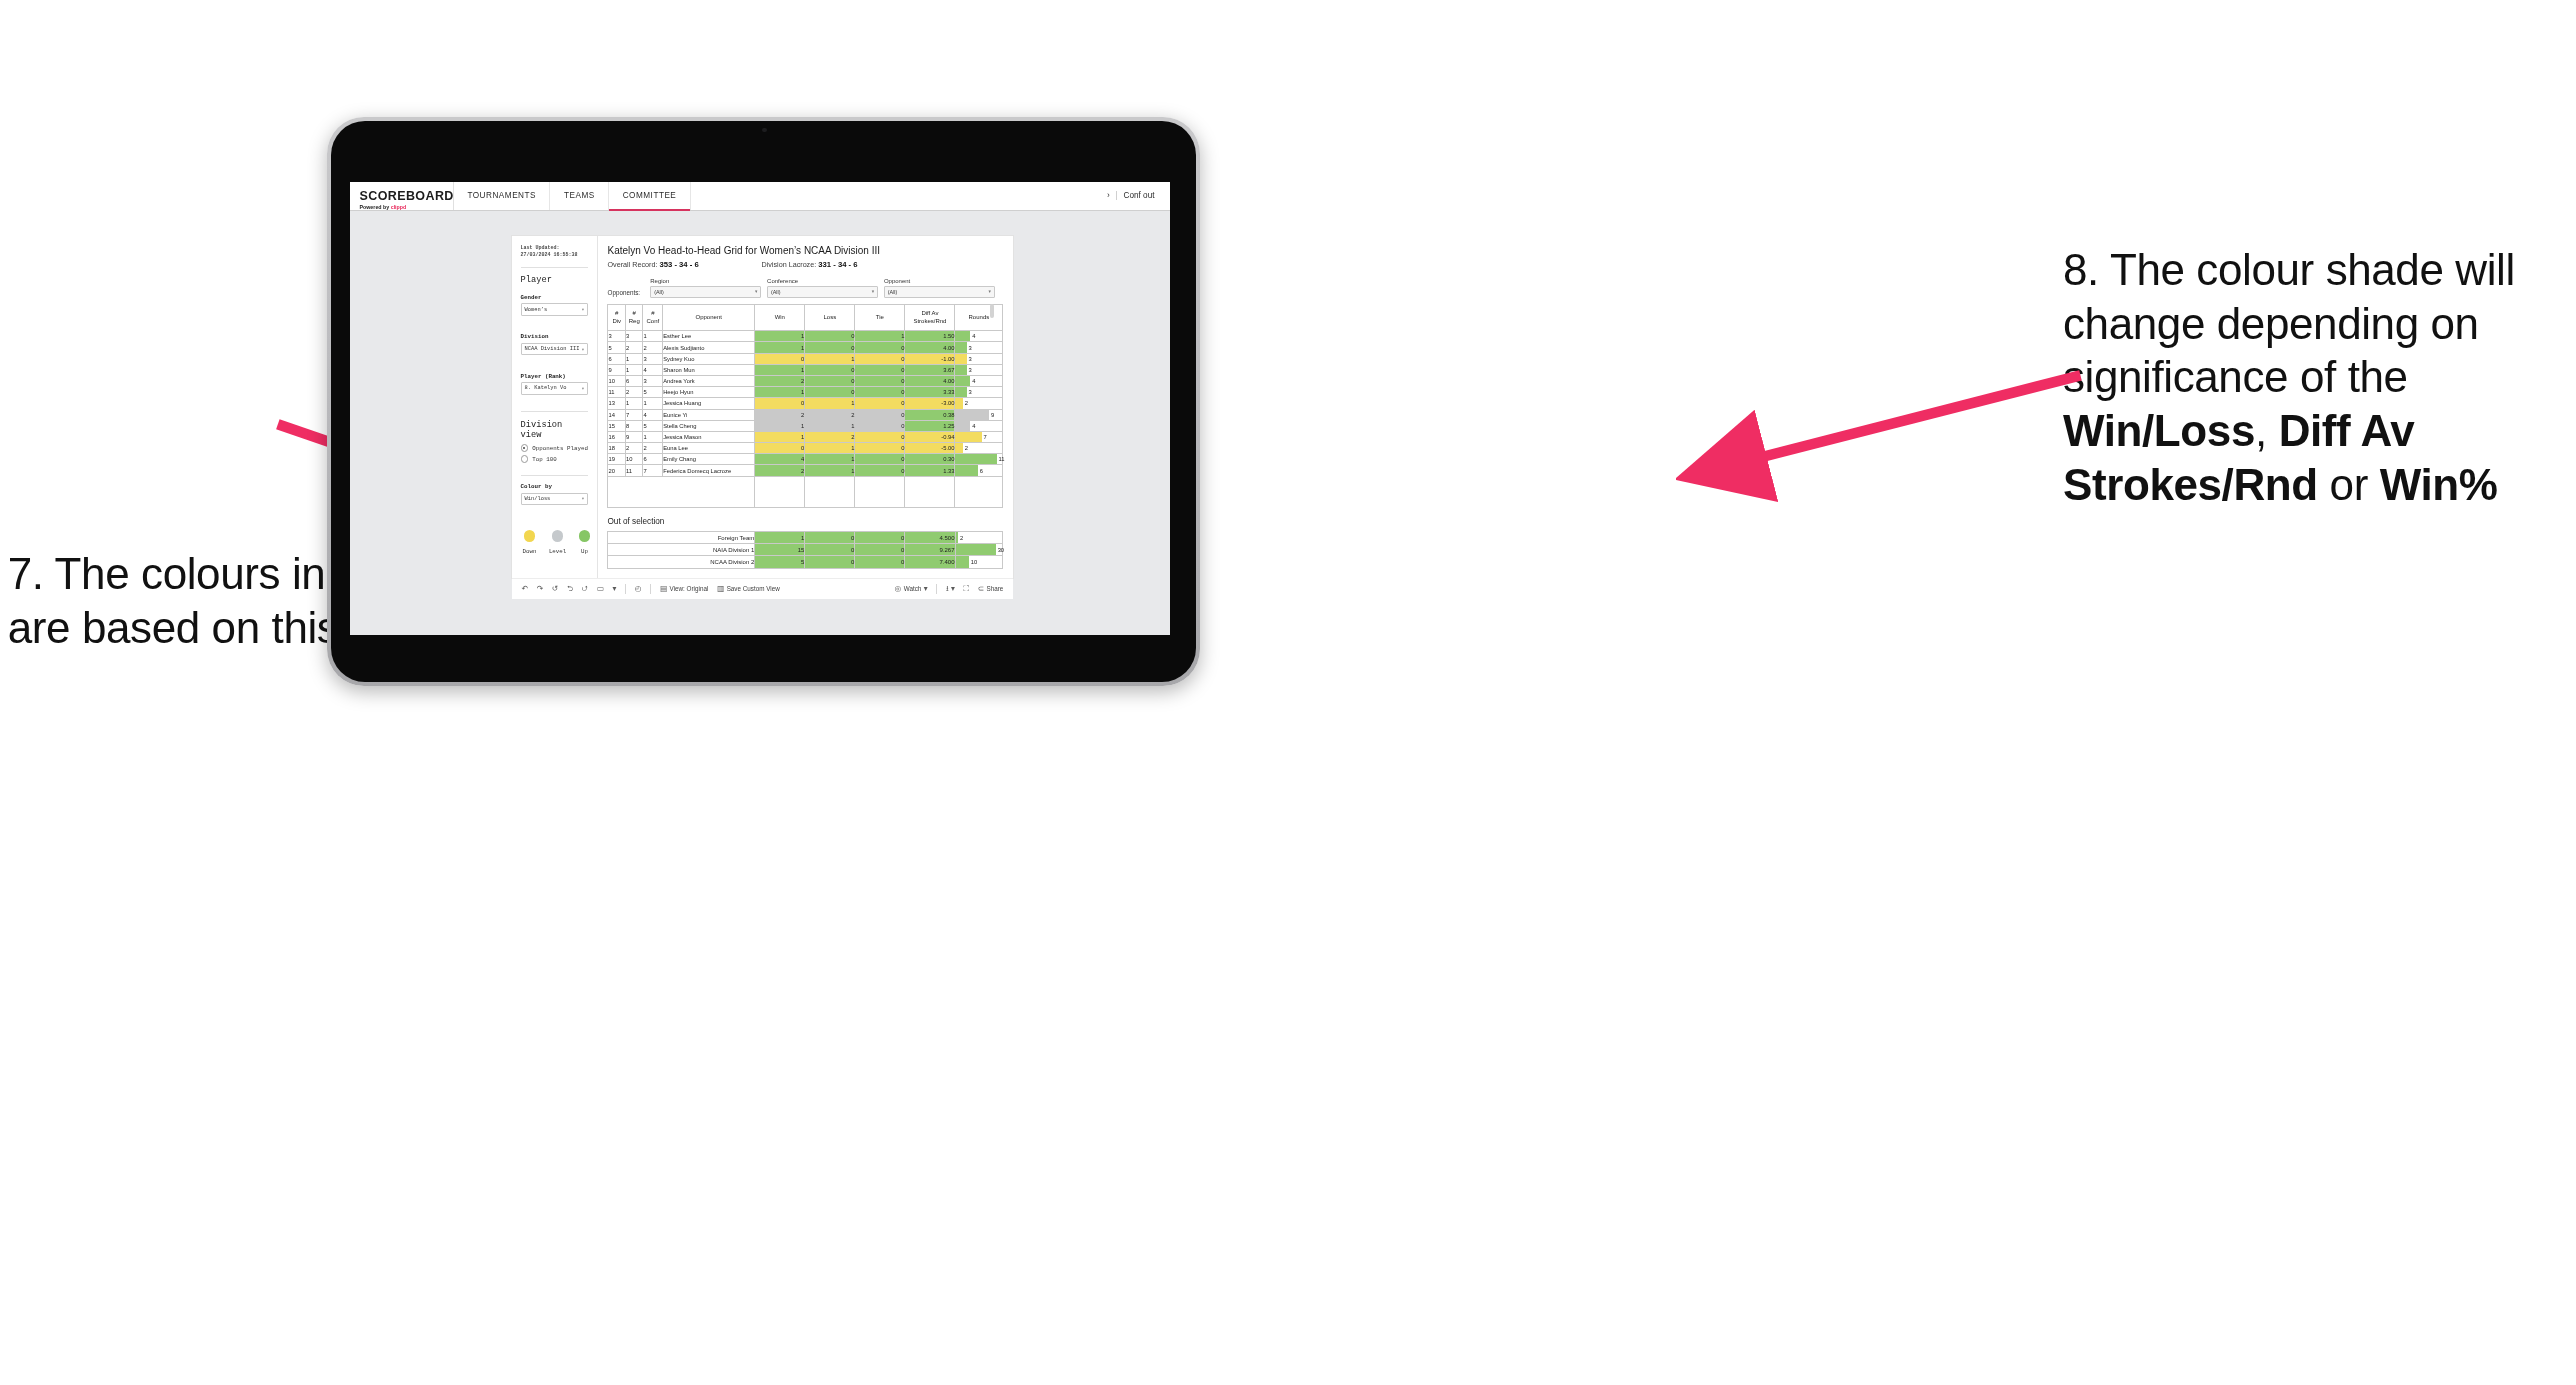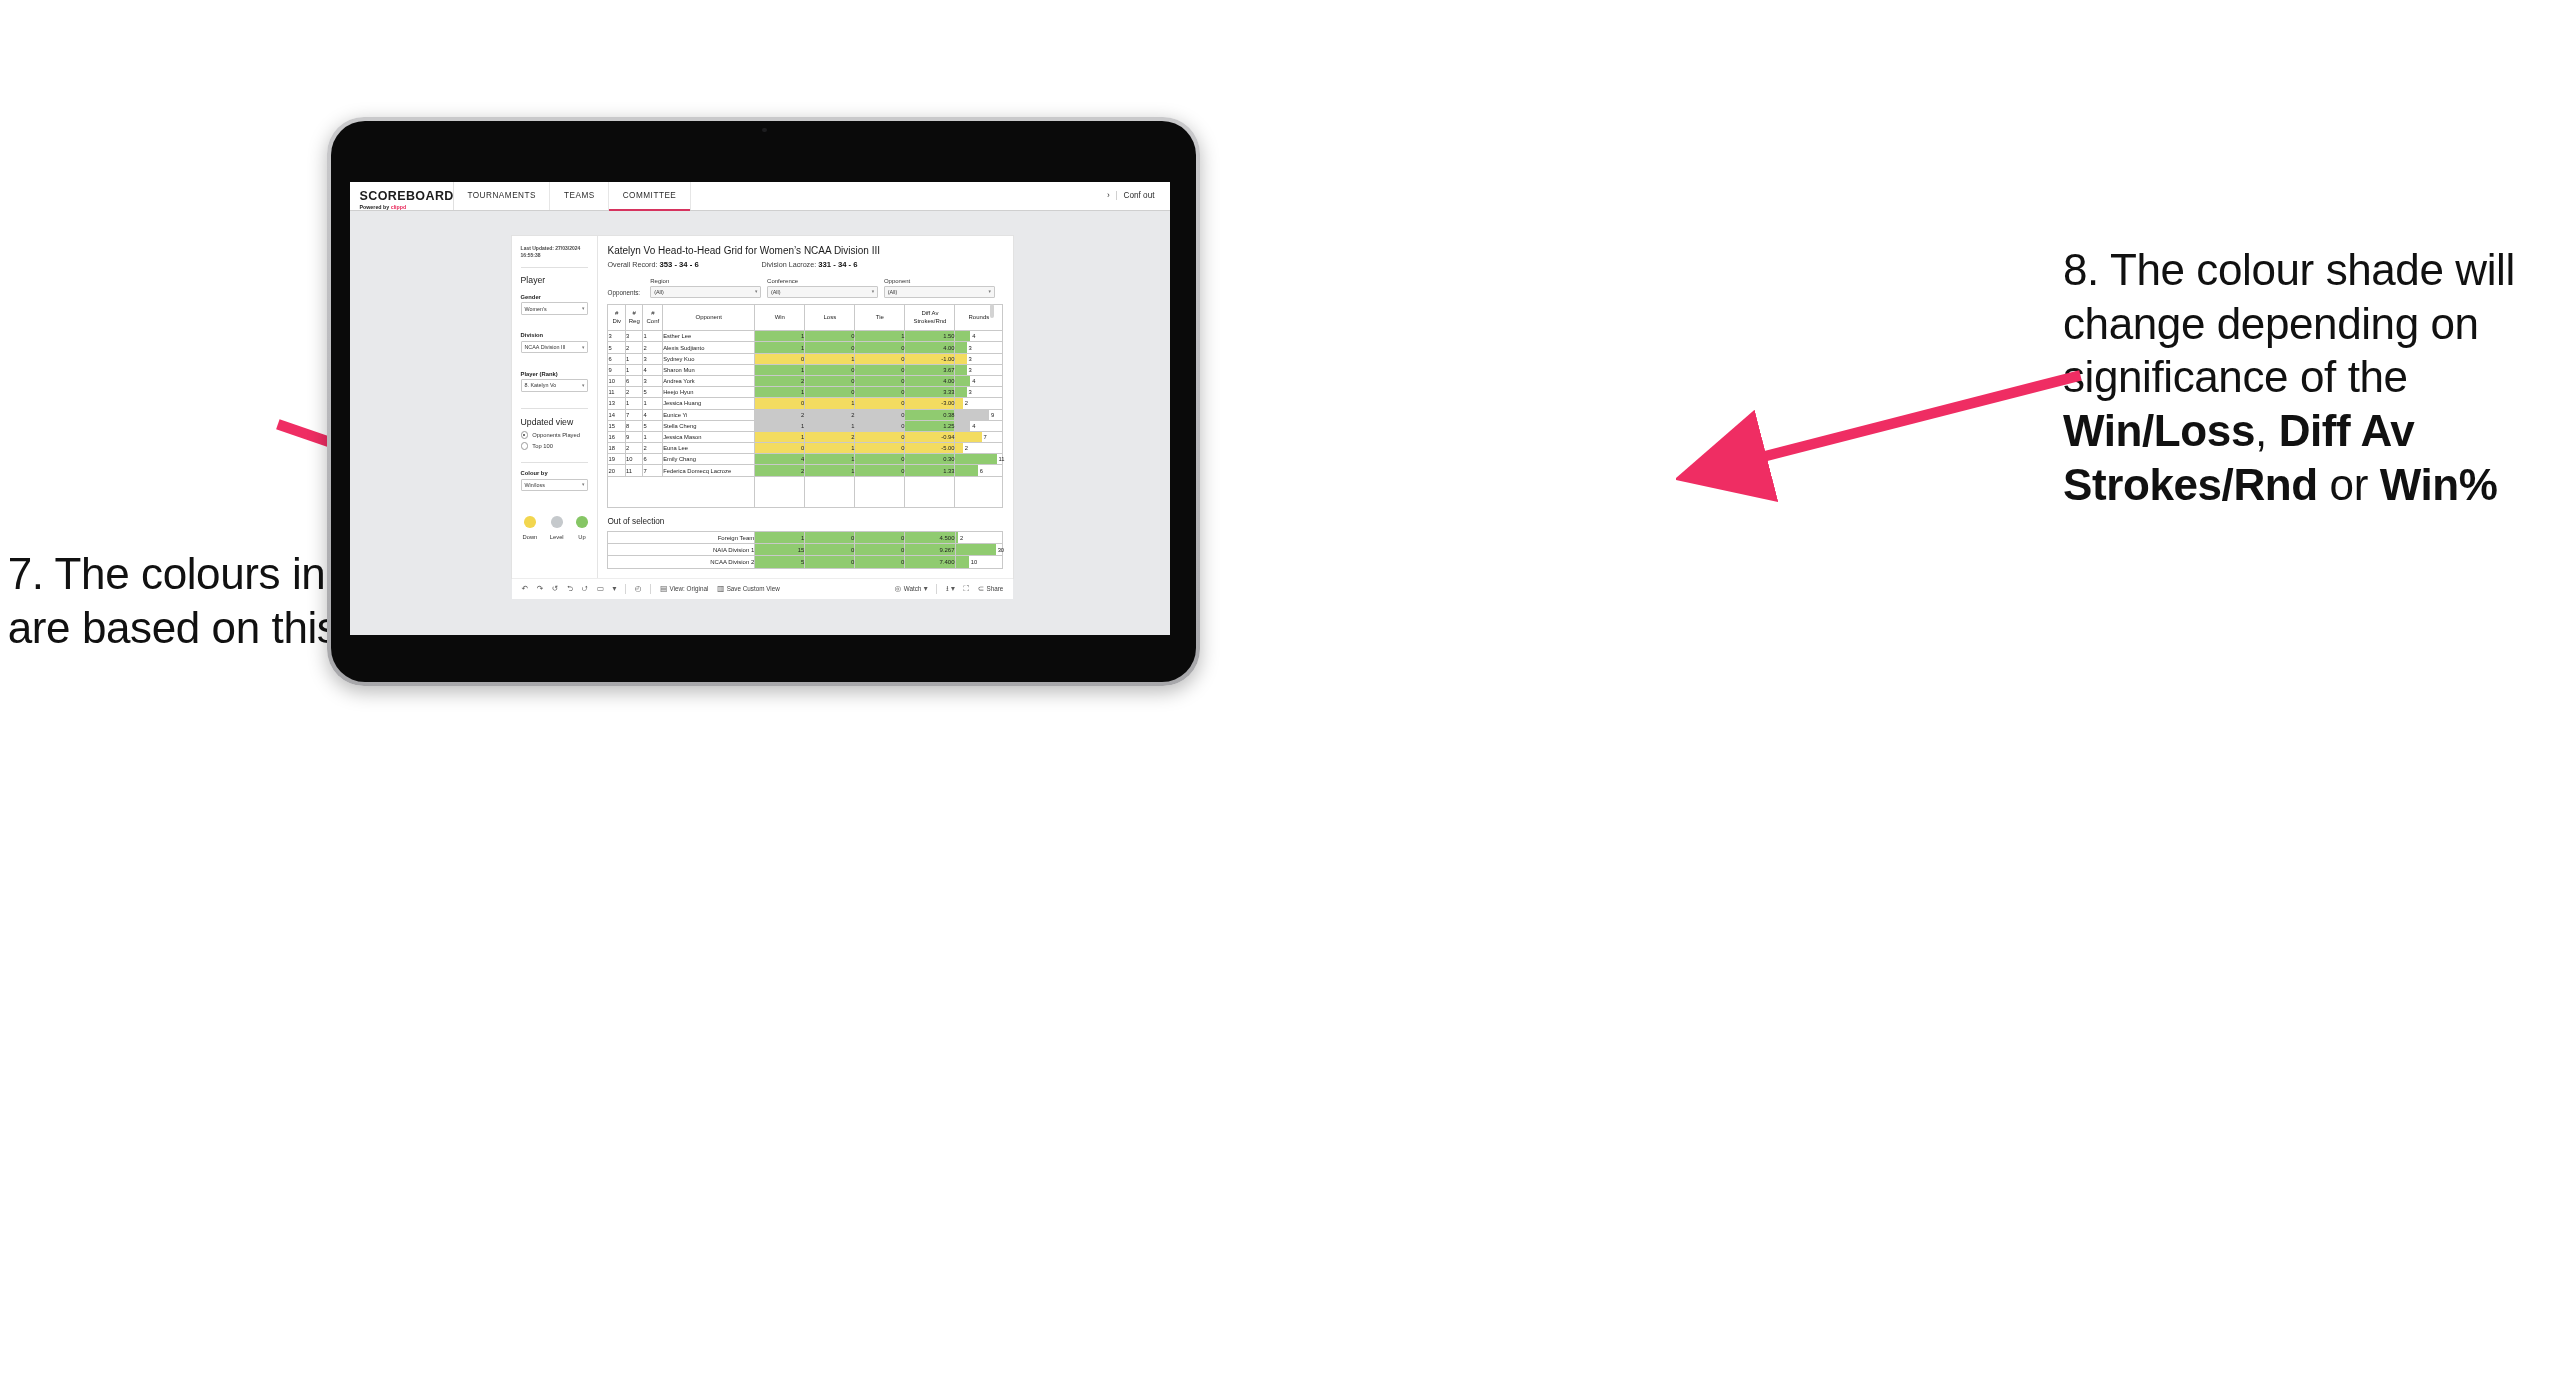--- a/index.html
+++ b/index.html
@@ -56,21 +56,21 @@
 
   
   #canvas{position:relative;height:402px;background:#e8e9eb;}
   #card{
     position:absolute;left:162px;top:25px;width:501px;height:342px;
     background:#fff;box-shadow:0 0 0 1px #e2e2e2;
     display:flex;
   }
 
   
-  #sidebar{width:86px;border-right:1px solid #e4e4e4;padding:9.6px 8.7px 0 8.7px;box-sizing:border-box;}
+  #sidebar{width:86px;border-right:1px solid #e4e4e4;padding:9.6px 8.7px 0 8.7px;box-sizing:border-box;font-family:Liberation Mono, monospace;}
   .updated{font-size:5px;color:#4a4a4a;line-height:1.35;font-weight:600;}
   .hr{height:1px;background:#e0e0e0;margin:7.7px 0;}
   .sec-title{font-size:8.7px;color:#1c1c1c;margin:0 0 8.7px 0;font-weight:400;}
   .fld{margin-bottom:8.7px;}
   .fld-label{font-size:5.8px;color:#222;font-weight:700;margin-bottom:2.4px;}
   .sel{
     height:10.6px;border:1px solid #c9c9c9;background:#fff;border-radius:1px;
     display:flex;align-items:center;padding:0 2.9px;font-size:5.4px;color:#333;
     justify-content:space-between;cursor:pointer;
   }
@@ -211,21 +211,21 @@
               <div class="fld-label">Player (Rank)</div>
               <div class="sel">
                 <span>8. Katelyn Vo</span>
                 <span class="caret">▾</span>
               </div>
             </div>
 
             <div class="hr" style="margin-top:16.4px;"></div>
 
             <div>
-              <div class="sec-title" style="margin-bottom:4.8px;">Updated view</div>
+              <div class="sec-title" style="margin-bottom:4.8px;">Division view</div>
               <div class="radio-row">
                 <span class="radio on"></span>
                 <span>Opponents Played</span>
               </div>
               <div class="radio-row">
                 <span class="radio"></span>
                 <span>Top 100</span>
               </div>
             </div>
 

